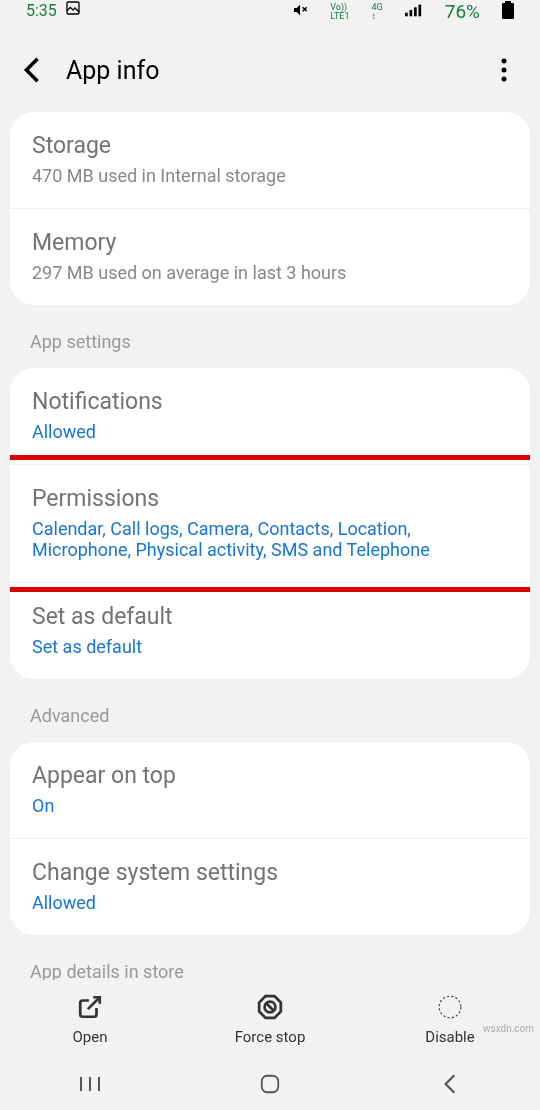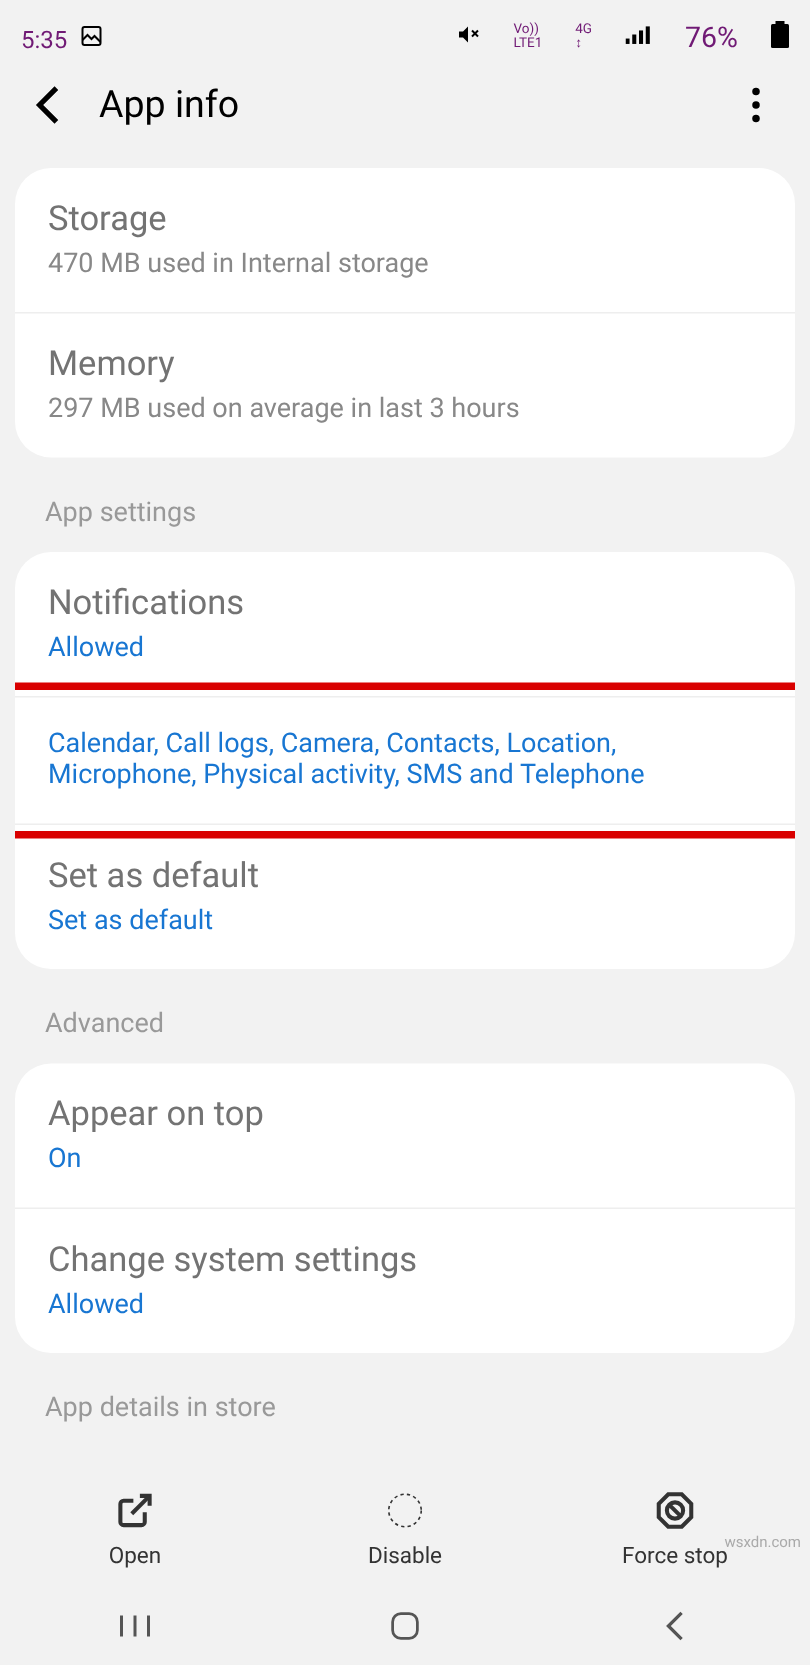--- a/index.html
+++ b/index.html
@@ -1,17 +1,17 @@
 <!DOCTYPE html>
 <html><head>
   <meta charset="utf-8">
   <style>
     * { margin: 0; padding: 0; box-sizing: border-box; font-family: -apple-system, Roboto, sans-serif; }
     body { width: 540px; height: 1110px; background: #f2f2f2; position: relative; overflow: hidden; }
-    .status-bar { height: 36px; display: flex; justify-content: space-between; align-items: flex-end; padding: 0 14px; font-size: 16px; color: #701a75; }
+    .status-bar { height: 36px; display: flex; justify-content: space-between; align-items: flex-start; padding: 0 26px; font-size: 16px; color: #15803d; }
     .status-left { display: flex; align-items: center; gap: 8px; }
     .status-right { display: flex; align-items: center; gap: 22px; font-size: 13px; }
     .app-bar { height: 68px; display: flex; align-items: center; padding: 0 18px; }
     .back-btn { width: 28px; height: 28px; display: flex; align-items: center; justify-content: center; margin-right: 20px; }
     .app-bar-title { font-size: 25px; color: #000; flex: 1; }
     .more-btn { width: 36px; height: 36px; display: flex; align-items: center; justify-content: center; }
     .card { background: #fff; margin: 8px 10px; border-radius: 24px; overflow: hidden; }
     .row { padding: 20px 22px 22px; }
     .row + .row { border-top: 1px solid #eee; }
     .row-title { font-size: 23px; color: #737373; margin-bottom: 6px; }
@@ -96,20 +96,21 @@
   </div>
 </div>
 
 <div class="section-header">App settings</div>
 <div class="card">
   <div class="row">
     <div class="row-title">Notifications</div>
     <div class="row-sub blue">Allowed</div>
   </div>
   <div class="row highlight">
+    <div class="row-title">Permissions</div>
     <div class="row-sub blue">Calendar, Call logs, Camera, Contacts, Location, Microphone, Physical activity, SMS and Telephone</div>
   </div>
   <div class="row">
     <div class="row-title">Set as default</div>
     <div class="row-sub blue">Set as default</div>
   </div>
 </div>
 
 <div class="section-header">Advanced</div>
 <div class="card">
@@ -131,35 +132,35 @@
       <svg width="26" height="26" viewBox="0 0 24 24" fill="none" stroke="#333" stroke-width="2.5">
           <path d="M18 13v6a2 2 0 0 1-2 2H5a2 2 0 0 1-2-2V8a2 2 0 0 1 2-2h6"></path>
           <polyline points="15 3 21 3 21 9"></polyline>
           <line x1="10" y1="14" x2="21" y2="3"></line>
         </svg>
     </span>
     <span class="action-label">Open</span>
   </div>
   <div class="action">
     <span class="action-icon">
-      <svg width="26" height="26" viewBox="0 0 24 24" fill="none" stroke="#333" stroke-width="1" stroke-dasharray="2 2">
-          <circle cx="12" cy="12" r="10"></circle>
-        </svg>
-    </span>
-    <span class="action-label">Disable</span>
-  </div>
-  <div class="action">
-    <span class="action-icon">
       <svg width="26" height="26" viewBox="0 0 24 24" fill="none" stroke="#333" stroke-width="2.5">
           <polygon points="7.86 2 16.14 2 22 7.86 22 16.14 16.14 22 7.86 22 2 16.14 2 7.86"></polygon>
           <circle cx="12" cy="12" r="5"></circle>
           <line x1="8.5" y1="8.5" x2="15.5" y2="15.5"></line>
         </svg>
     </span>
     <span class="action-label">Force stop</span>
+  </div>
+  <div class="action">
+    <span class="action-icon">
+      <svg width="26" height="26" viewBox="0 0 24 24" fill="none" stroke="#333" stroke-width="1" stroke-dasharray="2 2">
+          <circle cx="12" cy="12" r="10"></circle>
+        </svg>
+    </span>
+    <span class="action-label">Disable</span>
   </div>
 </div>
 
 <div class="nav-bar">
   <div class="nav-btn">
     <svg width="22" height="18" viewBox="0 0 22 18" stroke="#555" stroke-width="2">
         <line x1="2" y1="2" x2="2" y2="16"></line>
         <line x1="11" y1="2" x2="11" y2="16"></line>
         <line x1="20" y1="2" x2="20" y2="16"></line>
       </svg>

